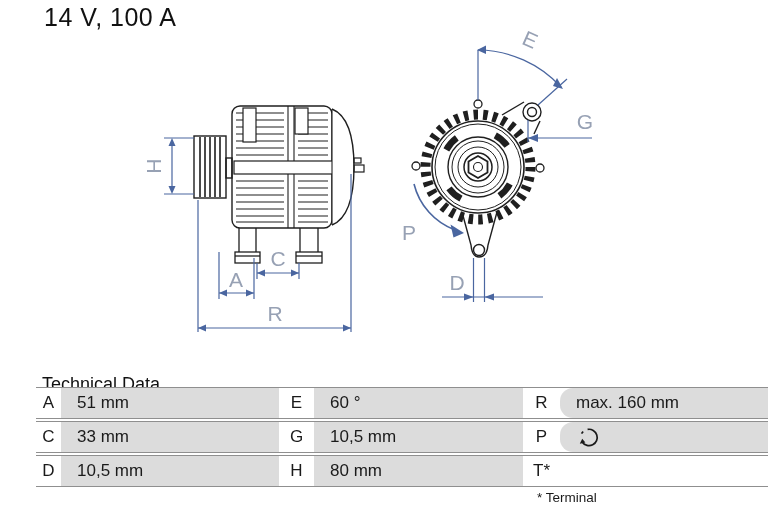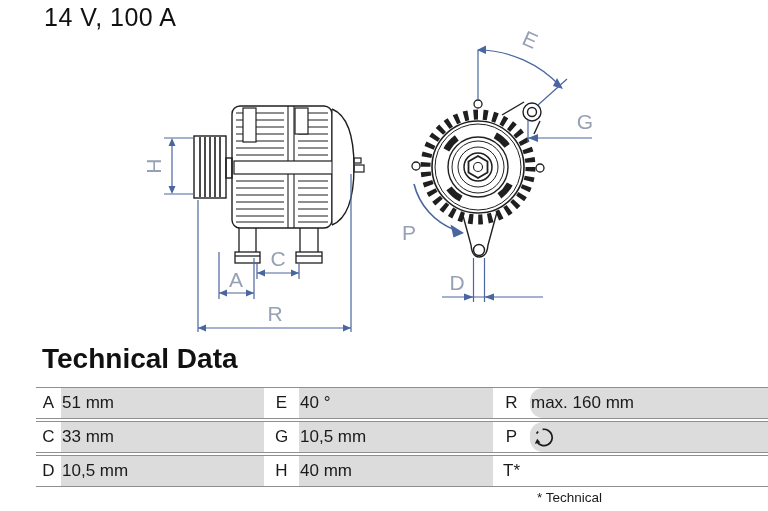--- a/index.html
+++ b/index.html
@@ -7,31 +7,31 @@
     position:relative;width:768px;height:511px;background:#fff;overflow:hidden;
     font-family:"Liberation Sans",sans-serif;color:#1a1a1a;margin-left:36px;
   }
   .rating{
     position:absolute;left:8px;top:4px;font-size:25px;line-height:1.1;
     color:#111;letter-spacing:0.5px;
   }
   .drawing{position:absolute;left:0;top:0;}
   .dim-label{font-family:"Liberation Sans",sans-serif;font-size:21px;fill:#97a1b4;}
   .heading{
-    position:absolute;left:6px;top:343px;font-size:28px;font-weight:bold;color:#111;
+    position:absolute;left:6px;top:374px;font-size:18px;font-weight:normal;color:#111;
   }
   .tdtable{position:absolute;left:0;top:387px;width:768px;}
   .trow{
     display:flex;align-items:stretch;height:30px;
     border-top:1px solid #8f8f8f;border-bottom:1px solid #8f8f8f;
     margin-bottom:2px;font-size:17px;
   }
   .cell{display:flex;align-items:center;}
   .key{background:#ffffff;justify-content:center;}
-  .val{background:#dcdcdc;padding-left:1px;}
+  .val{background:#dcdcdc;padding-left:16px;}
   .k1{width:25px;} .v1{width:202px;}
   .k2{width:35px;} .v2{width:193px;}
   .k3{width:37px;} .v3{flex:1;border-radius:13px;}
   .footnote{
     position:absolute;left:501px;top:490px;font-size:13.5px;color:#1a1a1a;
   }
   .picon{display:block;margin-top:1px;}
 </style>
 </head>
 <body>
@@ -157,21 +157,21 @@
   </svg>
 
   <div class="heading">Technical Data</div>
 
   <div class="tdtable">
 
     <div class="trow">
       <div class="cell key k1">A</div>
       <div class="cell val v1">51 mm</div>
       <div class="cell key k2">E</div>
-      <div class="cell val v2">40 °</div>
+      <div class="cell val v2">60 °</div>
       <div class="cell key k3">R</div>
       <div class="cell val v3">max. 160 mm</div>
     </div>
 
     <div class="trow">
       <div class="cell key k1">C</div>
       <div class="cell val v1">33 mm</div>
       <div class="cell key k2">G</div>
       <div class="cell val v2">10,5 mm</div>
       <div class="cell key k3">P</div>
@@ -181,21 +181,21 @@
           <path d="M5.6 8.6 A8.2 8.2 0 0 1 9.2 5.2" stroke-dasharray="2.6 2.4"></path>
           <polygon points="3.8,18.8 9.4,17.4 6.2,13.8" fill="#1a1a1a" stroke="none"></polygon>
         </svg>
       </div>
     </div>
 
     <div class="trow">
       <div class="cell key k1">D</div>
       <div class="cell val v1">10,5 mm</div>
       <div class="cell key k2">H</div>
-      <div class="cell val v2">40 mm</div>
+      <div class="cell val v2">80 mm</div>
       <div class="cell key k3">T*</div>
     </div>
 
   </div>
 
-  <div class="footnote">* Technical</div>
+  <div class="footnote">* Terminal</div>
 
 </div>
 
 </body></html>

